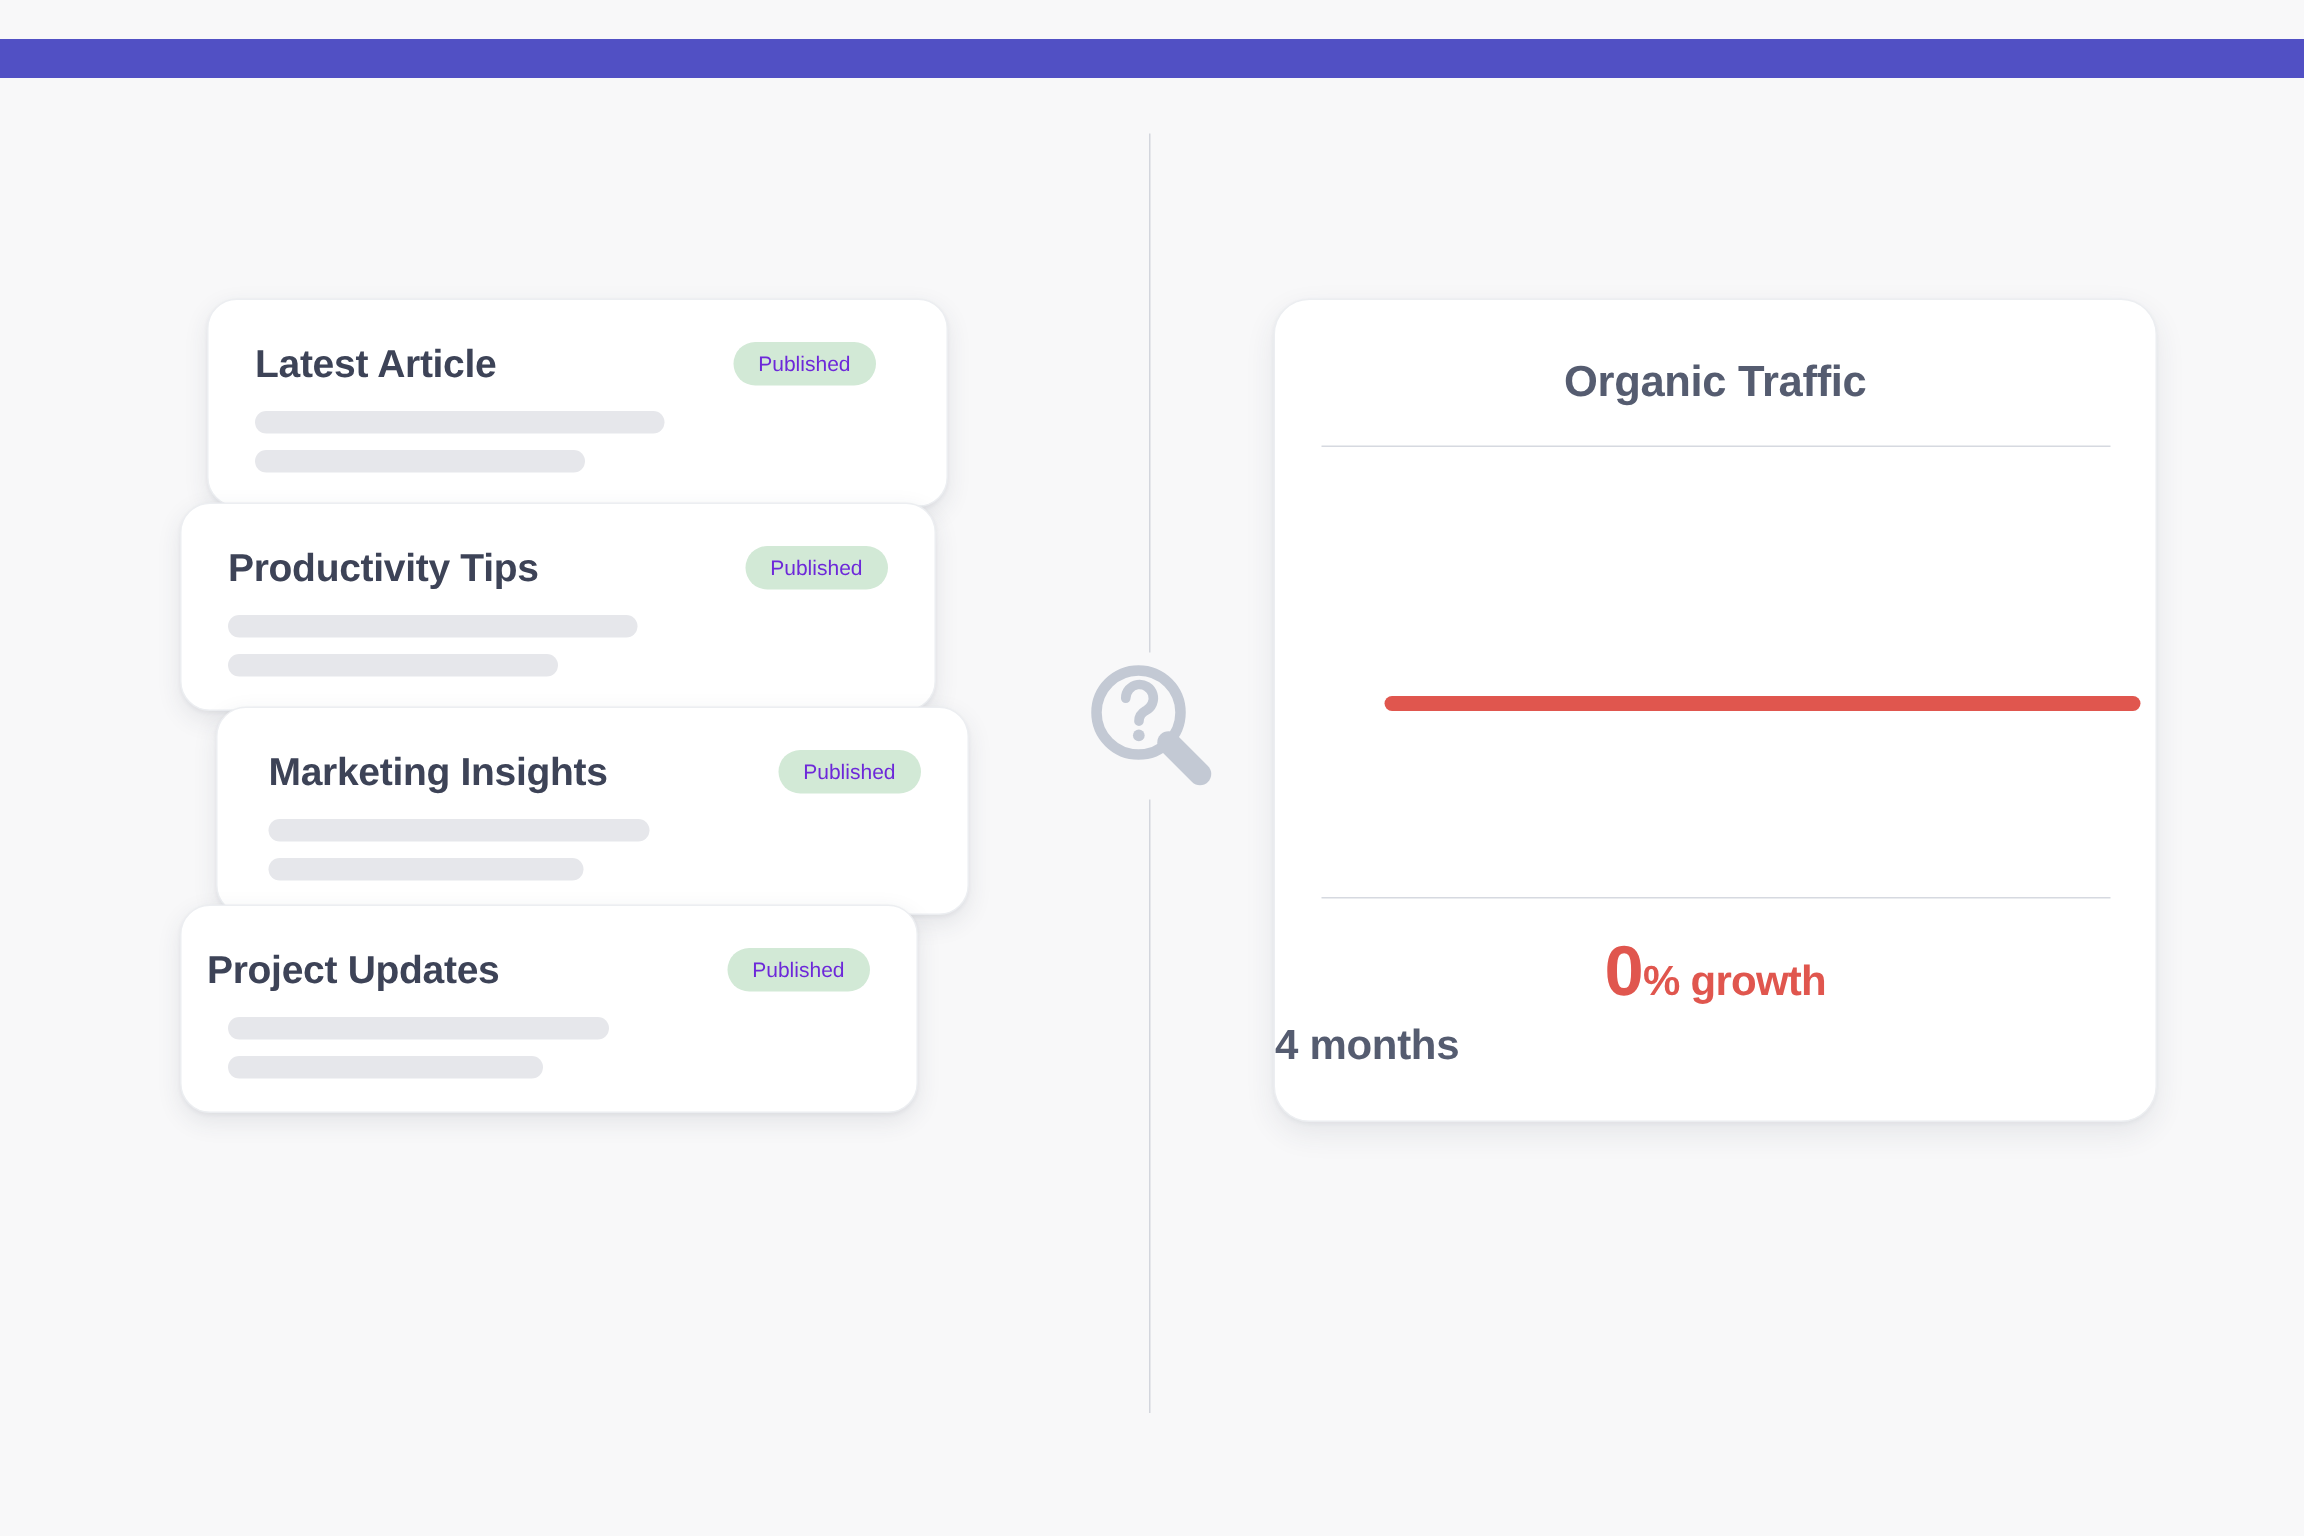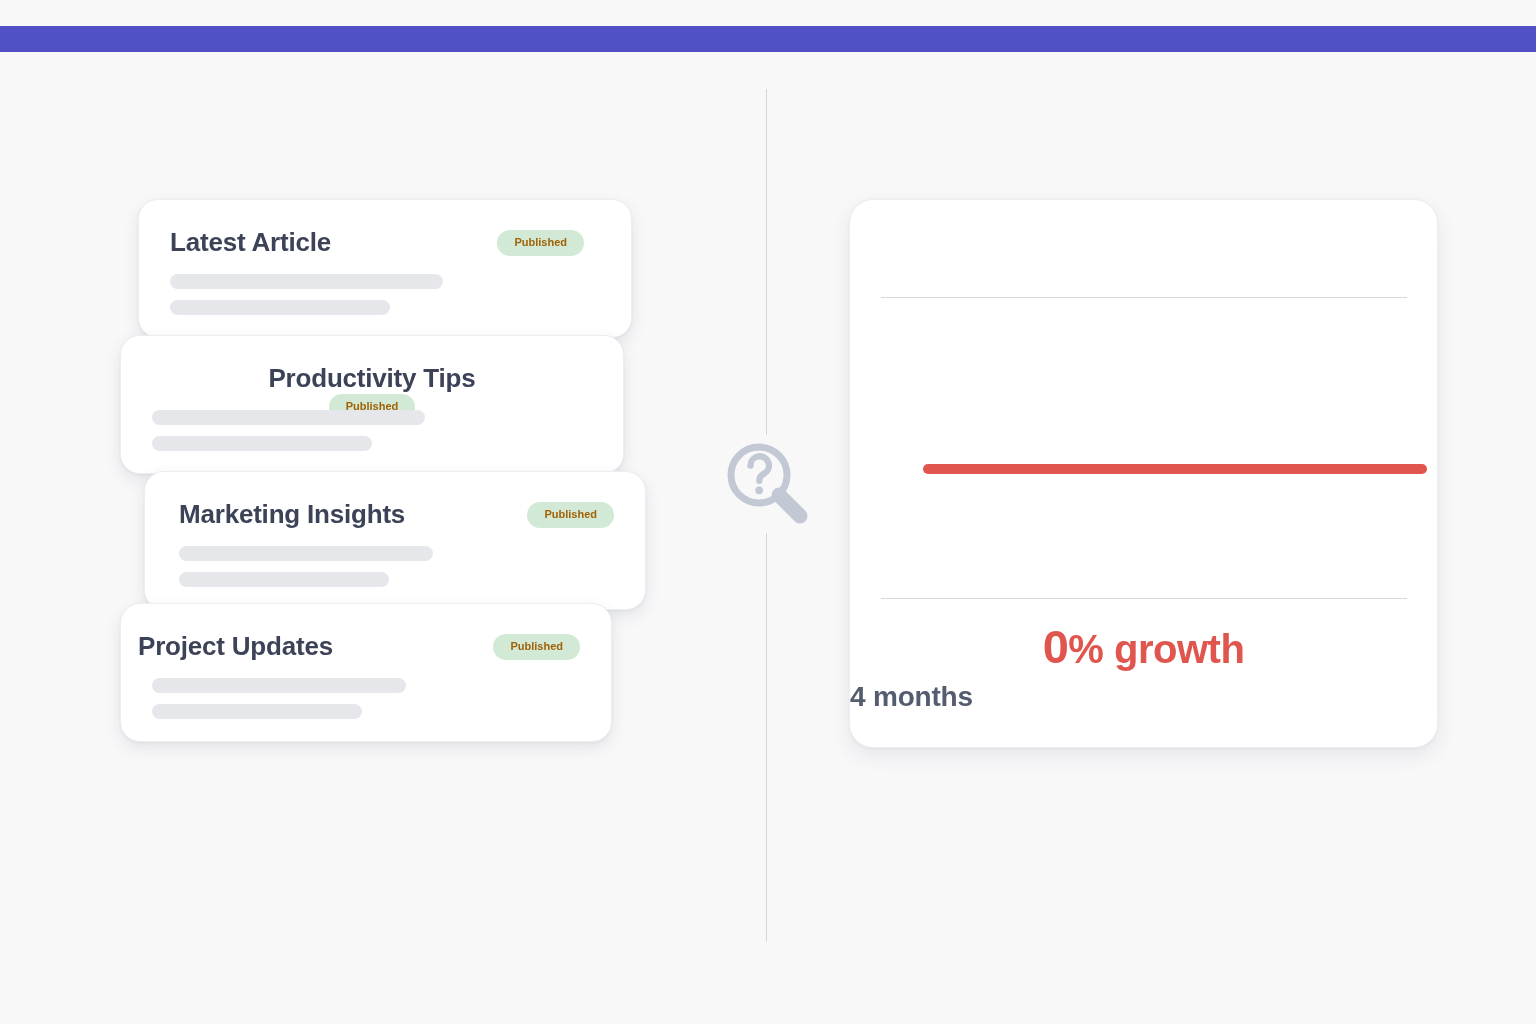--- a/index.html
+++ b/index.html
@@ -68,23 +68,23 @@
   .article-title {
     font-size: 26px;
     font-weight: bold;
     color: #3d4357;
     letter-spacing: -0.2px;
     white-space: nowrap;
   }
 
   .status-badge {
     background: #d2e9d6;
-    color: #a16207;
-    font-size: 11px;
-    font-weight: bold;
+    color: #6d28d9;
+    font-size: 14px;
+    font-weight: normal;
     border-radius: 999px;
     padding: 7px 17px 8px 17px;
     white-space: nowrap;
     line-height: 1;
   }
 
   .skeleton {
     position: absolute;
     height: 15px;
     border-radius: 8px;
@@ -92,21 +92,21 @@
   }
 
   
   #card-1 { left: 138px; top: 199px; width: 494px; height: 139px; z-index: 1; }
   #card-1 .card-head { top: 27px; left: 31px; right: 47px; }
   #card-1 .sk-a { left: 31px; top: 74px; width: 273px; }
   #card-1 .sk-b { left: 31px; top: 100px; width: 220px; }
 
   
   #card-2 { left: 120px; top: 335px; width: 504px; height: 139px; z-index: 2; }
-  #card-2 .card-head { top: 27px; left: 31px; right: 31px; flex-direction: column; }
+  #card-2 .card-head { top: 27px; left: 31px; right: 31px; }
   #card-2 .sk-a { left: 31px; top: 74px; width: 273px; }
   #card-2 .sk-b { left: 31px; top: 100px; width: 220px; }
 
   
   #card-3 { left: 144px; top: 471px; width: 502px; height: 139px; z-index: 3; }
   #card-3 .card-head { top: 27px; left: 34px; right: 31px; }
   #card-3 .sk-a { left: 34px; top: 74px; width: 254px; }
   #card-3 .sk-b { left: 34px; top: 100px; width: 210px; }
 
   
@@ -193,21 +193,21 @@
     left: 0;
     top: 419px;
     width: 100%;
     text-align: center;
     white-space: nowrap;
     color: #e0564e;
     font-weight: bold;
     letter-spacing: -0.5px;
   }
   .growth-value { font-size: 47px; }
-  .growth-unit  { font-size: 40px; }
+  .growth-unit  { font-size: 28px; }
 
   .period {
     position: absolute;
     left: 0;
     top: 481px;
     width: 100%;
     font-size: 28px;
     font-weight: bold;
     color: #555c70;
     letter-spacing: -0.2px;
@@ -271,20 +271,21 @@
       <line x1="63" y1="61" x2="84" y2="82" stroke="#c3c9d4" stroke-width="15" stroke-linecap="round"></line>
 
       <path d="M34.5 31.5 a9.2 9.2 0 1 1 13.2 8.3 c-3.1 1.8 -4.4 3.9 -4.4 7.0" fill="none" stroke="#c3c9d4" stroke-width="6.4" stroke-linecap="round" stroke-linejoin="round"></path>
 
       <circle cx="43.2" cy="56.3" r="3.9" fill="#c3c9d4"></circle>
     </svg>
   </div>
 
   <div class="metric-card">
 
+    <div class="metric-title">Organic Traffic</div>
 
     <div class="rule rule-top"></div>
 
     <div class="plot-area">
       <div class="flat-line"></div>
     </div>
 
     <div class="rule rule-bottom"></div>
 
     <div class="growth-row">

